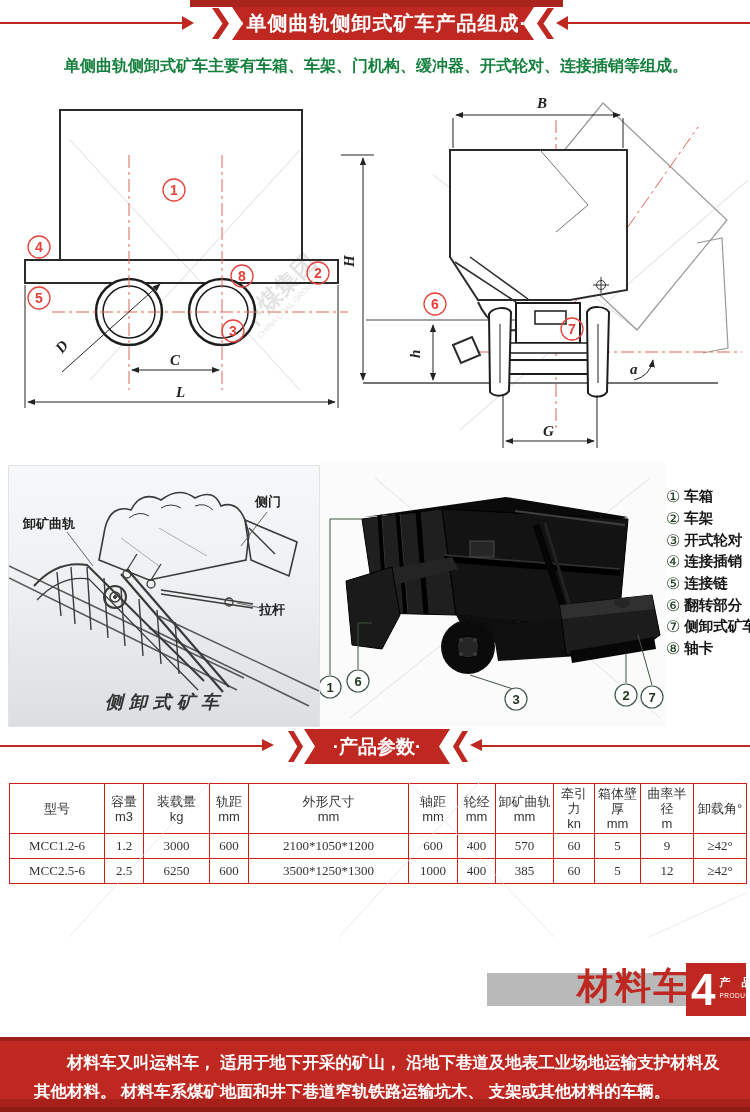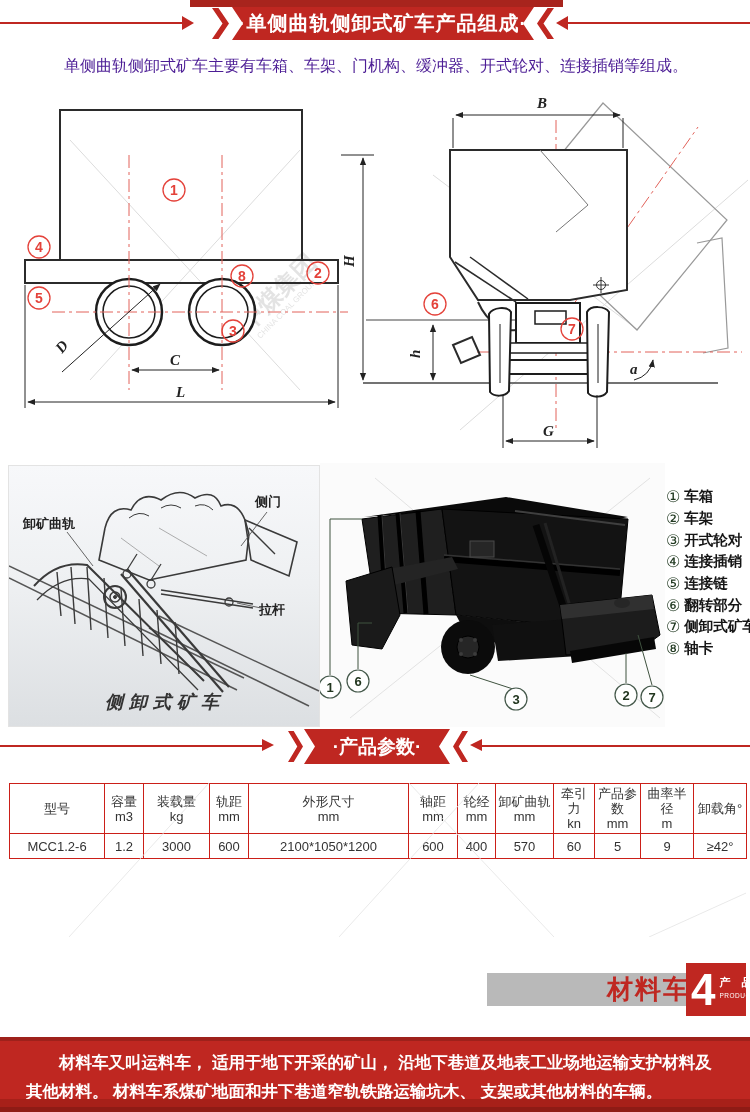--- a/index.html
+++ b/index.html
@@ -29,21 +29,21 @@
   #banner-params { top:731px; height:31px; }
   #banner-params .bline.l { left:0; top:14px; width:262px; }
   #banner-params .tri-r { left:262px; top:8px; border-top-width:6px; border-bottom-width:6px; }
   #banner-params .chev.l { left:288px; top:0; width:15px; height:31px; }
   #banner-params .bcenter { left:304px; top:-2px; width:146px; height:35px; line-height:35px; font-size:19px; }
   #banner-params .chev.r { left:453px; top:0; width:15px; height:31px; }
   #banner-params .tri-l { left:470px; top:8px; border-top-width:6px; border-bottom-width:6px; }
   #banner-params .bline.r { left:482px; top:14px; width:268px; }
 
   
-  .intro { position:absolute; left:64px; top:56px; width:660px; font-size:16px; font-weight:400; color:#4c1d95; }
+  .intro { position:absolute; left:64px; top:56px; width:660px; font-size:16px; font-weight:700; color:#15803d; }
 
   
   .diagram { position:absolute; left:0; top:88px; width:750px; height:372px; }
   .dimtxt { font-family:"Liberation Serif", serif; font-style:italic; font-weight:600; font-size:15px; fill:#222; }
   .callout-n { font-size:14px; font-weight:bold; fill:#e4423a; text-anchor:middle; font-family:"Liberation Sans",sans-serif; }
 
   
   .sketch-panel { position:absolute; left:8px; top:465px; width:312px; height:262px;
                   background:linear-gradient(180deg,#f7f8fa 0%,#eef0f2 45%,#dcdfe2 100%); border:1px solid #e3e3e3; }
   .photo-panel { position:absolute; left:320px; top:463px; width:345px; height:264px; background:#fbfbfb; }
@@ -55,37 +55,37 @@
   .parts-list { position:absolute; left:666px; top:486px; width:84px; list-style:none; }
   .parts-list li { display:flex; align-items:center; height:21.7px; }
   .parts-list .pnum { font-size:16px; color:#223a22; margin-right:4px; }
   .parts-list .plabel { font-size:14.5px; font-weight:bold; color:#151515; white-space:nowrap; }
 
   
   .params-table { position:absolute; left:9px; top:783px; width:737px; border-collapse:collapse; table-layout:fixed;
                   font-size:13px; color:#333; text-align:center; }
   .params-table th, .params-table td { border:1px solid #cb1f18; font-weight:normal; padding:0 1px; }
   .params-table th { height:50px; }
-  .params-table td { height:25px; }
+  .params-table td { height:25px;font-family:Liberation Serif, serif; }
   .params-table .h1 { line-height:15px; }
   .params-table .h2 { line-height:15px; }
   .tbl-wm { position:absolute; left:9px; top:783px; width:737px; height:154px; pointer-events:none; }
 
   
   .cat-bar { position:absolute; left:487px; top:973px; width:214px; height:33px; background:#b9b9b9;
              text-align:right; padding-right:10px; }
-  .cat-bar .cat-label { font-size:26px; font-weight:900; color:#bf2721; line-height:32px; letter-spacing:2px; }
+  .cat-bar .cat-label { font-size:36px; font-weight:900; color:#bf2721; line-height:32px; letter-spacing:2px;font-family:Liberation Mono, monospace; }
   .cat-badge { position:absolute; left:686px; top:963px; width:60px; height:53px; background:#bf2721; display:flex; padding:2px 0 0 5px; }
   .cat-badge .num { color:#fff; font-size:44px; font-weight:bold; line-height:50px; }
   .cat-badge .tagcol { margin-left:4px; margin-top:10px; }
   .cat-badge .tag-cn { color:#fff; font-size:11px; font-weight:bold; letter-spacing:4px; white-space:nowrap; }
   .cat-badge .tag-en { color:#fff; font-size:6.5px; letter-spacing:0.5px; margin-top:2px; }
 
   
-  .footer { position:absolute; left:0; top:1037px; width:750px; height:75px; background:#bf2721; border-top:4px solid #9e211b; }
+  .footer { position:absolute; left:0; top:1037px; width:750px; height:75px; background:#bf2721; border-top:4px solid #9e211b;padding-left:8px; }
   .footer p { margin:7px 26px 0; color:#fff; font-size:16.5px; font-weight:bold; line-height:29px; text-indent:2em; }
   .footer .bot-strip { position:absolute; left:0; bottom:0; width:750px; height:13px;
                        background:linear-gradient(180deg,#a72019 0%,#a72019 60%,#8e1b15 60%,#8e1b15 100%); }
 </style>
 </head>
 <body>
 
 <div id="page">
 
   <div class="top-strip"></div>
@@ -437,21 +437,21 @@
           </th>
         <th>
             <div class="h1">卸矿曲轨</div>
             <div class="h2">mm</div>
           </th>
         <th>
             <div class="h1">牵引力</div>
             <div class="h2">kn</div>
           </th>
         <th>
-            <div class="h1">产品参数</div>
+            <div class="h1">箱体壁厚</div>
             <div class="h2">mm</div>
           </th>
         <th>
             <div class="h1">曲率半径</div>
             <div class="h2">m</div>
           </th>
         <th>
             <div class="h1">卸载角°</div>
             <div class="h2"></div>
           </th>
@@ -465,20 +465,34 @@
           <td>600</td>
           <td>2100*1050*1200</td>
           <td>600</td>
           <td>400</td>
           <td>570</td>
           <td>60</td>
           <td>5</td>
           <td>9</td>
           <td>≥42°</td>
       </tr>
+      <tr>
+        <td>MCC2.5-6</td>
+          <td>2.5</td>
+          <td>6250</td>
+          <td>600</td>
+          <td>3500*1250*1300</td>
+          <td>1000</td>
+          <td>400</td>
+          <td>385</td>
+          <td>60</td>
+          <td>5</td>
+          <td>12</td>
+          <td>≥42°</td>
+      </tr>
     </tbody>
   </table>
   <svg class="tbl-wm" viewBox="0 0 737 154">
     <g stroke="#e4e4e4" stroke-width="1" opacity="0.8">
       <line x1="330" y1="154" x2="470" y2="0"></line>
         <line x1="400" y1="0" x2="545" y2="154"></line>
       <line x1="60" y1="154" x2="200" y2="0"></line>
         <line x1="980" y1="0" x2="640" y2="154"></line>
     </g>
   </svg>

